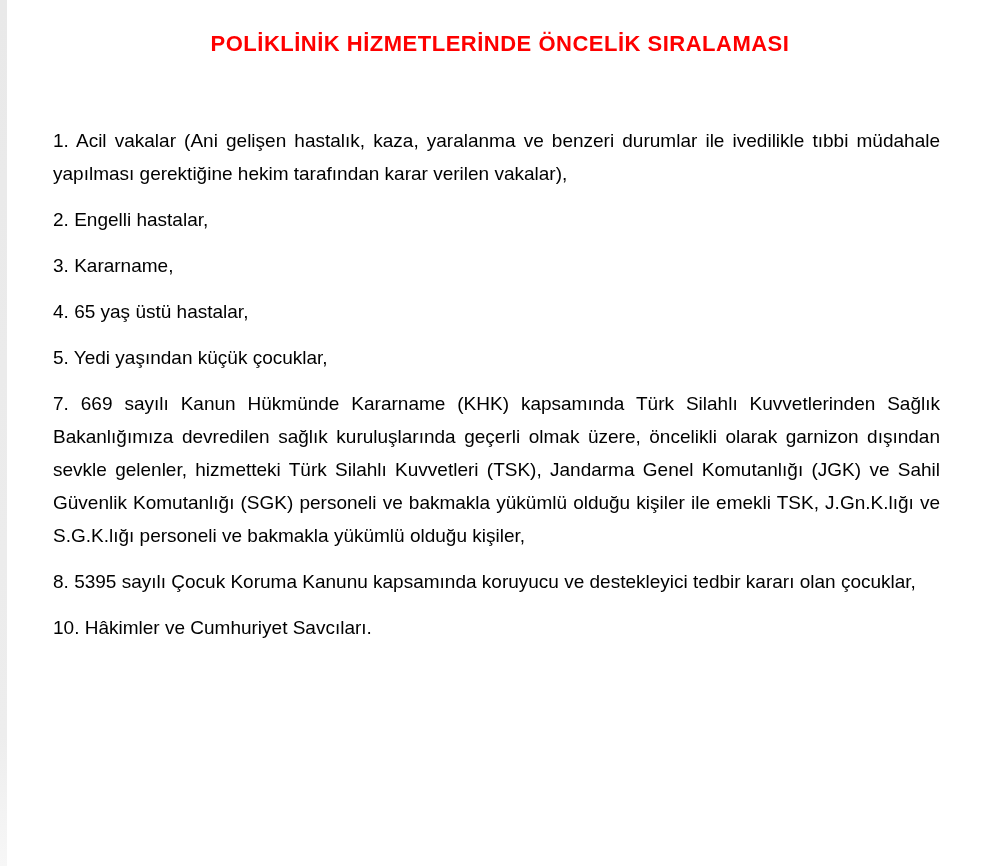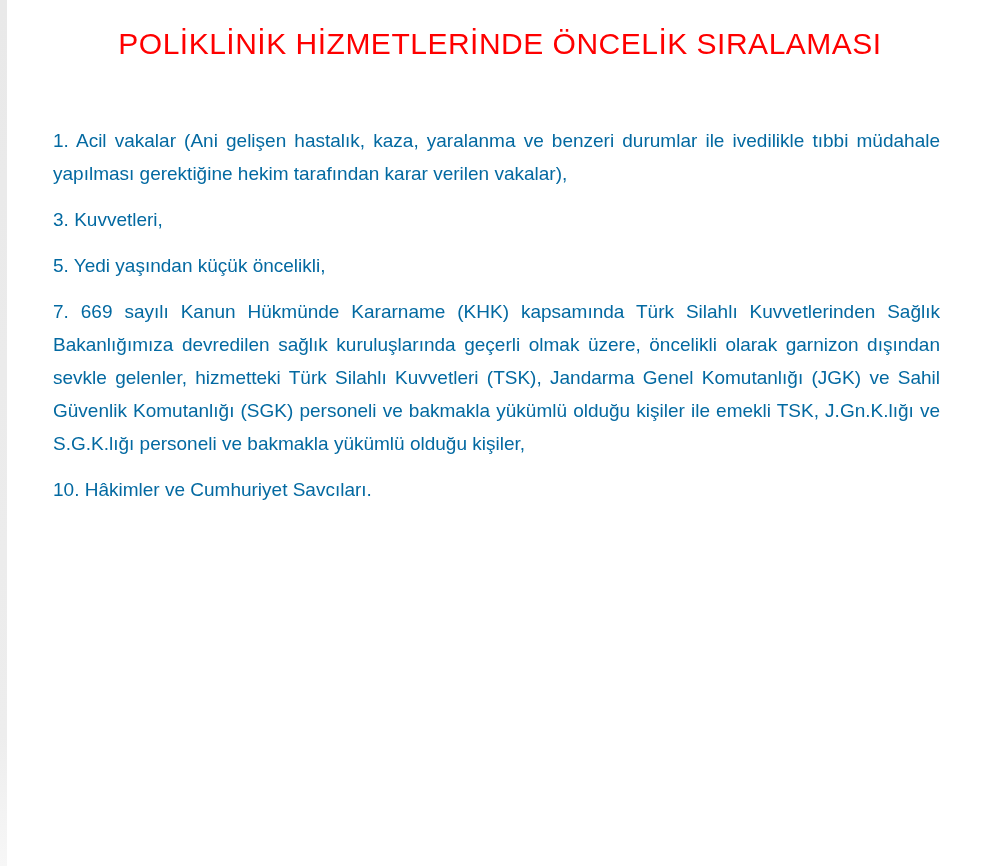--- a/index.html
+++ b/index.html
@@ -20,58 +20,61 @@
     left: 0;
     top: 0;
     width: 7px;
     height: 100%;
     background: linear-gradient(to bottom, #e9e9e9 0%, #ededed 85%, #f7f7f7 100%);
   }
   .doc-title {
     margin: 0;
     padding-top: 26px;
     text-align: center;
-    font-size: 30px;
+    font-size: 22px;
     line-height: 36px;
-    font-weight: normal;
+    font-weight: bold;
     letter-spacing: 0.5px;
     color: #fe0000;
   }
   .doc-body {
     margin: 62px 60px 0 53px; 
   }
   .list-item {
     margin: 0 0 13px 0;
     font-size: 19px;
     line-height: 33px;
-    color: #0369a1;
+    color: #000000;
     text-align: justify;
   }
   .list-item:last-child {
     margin-bottom: 0;
   }
   .item-number {
     white-space: nowrap;
   }
 </style>
 </head>
 <body>
 
 <div class="page">
   <div class="edge-strip"></div>
   <h1 class="doc-title">POLİKLİNİK HİZMETLERİNDE ÖNCELİK SIRALAMASI</h1>
   <div class="doc-body" id="priority-list">
   <p class="list-item"><span class="item-number">1.</span> <span class="item-text">Acil vakalar (Ani gelişen hastalık, kaza, yaralanma ve benzeri durumlar ile ivedilikle tıbbi müdahale yapılması gerektiğine hekim tarafından karar verilen vakalar),</span></p>
 
+  <p class="list-item"><span class="item-number">2.</span> <span class="item-text">Engelli hastalar,</span></p>
 
-  <p class="list-item"><span class="item-number">3.</span> <span class="item-text">Kuvvetleri,</span></p>
+  <p class="list-item"><span class="item-number">3.</span> <span class="item-text">Kararname,</span></p>
 
+  <p class="list-item"><span class="item-number">4.</span> <span class="item-text">65 yaş üstü hastalar,</span></p>
 
-  <p class="list-item"><span class="item-number">5.</span> <span class="item-text">Yedi yaşından küçük öncelikli,</span></p>
+  <p class="list-item"><span class="item-number">5.</span> <span class="item-text">Yedi yaşından küçük çocuklar,</span></p>
 
 
   <p class="list-item"><span class="item-number">7.</span> <span class="item-text">669 sayılı Kanun Hükmünde Kararname (KHK) kapsamında Türk Silahlı Kuvvetlerinden Sağlık Bakanlığımıza devredilen sağlık kuruluşlarında geçerli olmak üzere, öncelikli olarak garnizon dışından sevkle gelenler, hizmetteki Türk Silahlı Kuvvetleri (TSK), Jandarma Genel Komutanlığı (JGK) ve Sahil Güvenlik Komutanlığı (SGK) personeli ve bakmakla yükümlü olduğu kişiler ile emekli TSK, J.Gn.K.lığı ve S.G.K.lığı personeli ve bakmakla yükümlü olduğu kişiler,</span></p>
 
+  <p class="list-item"><span class="item-number">8.</span> <span class="item-text">5395 sayılı Çocuk Koruma Kanunu kapsamında koruyucu ve destekleyici tedbir kararı olan çocuklar,</span></p>
 
 
   <p class="list-item"><span class="item-number">10.</span> <span class="item-text">Hâkimler ve Cumhuriyet Savcıları.</span></p>
 </div>
 </div>
 
 </body></html>

